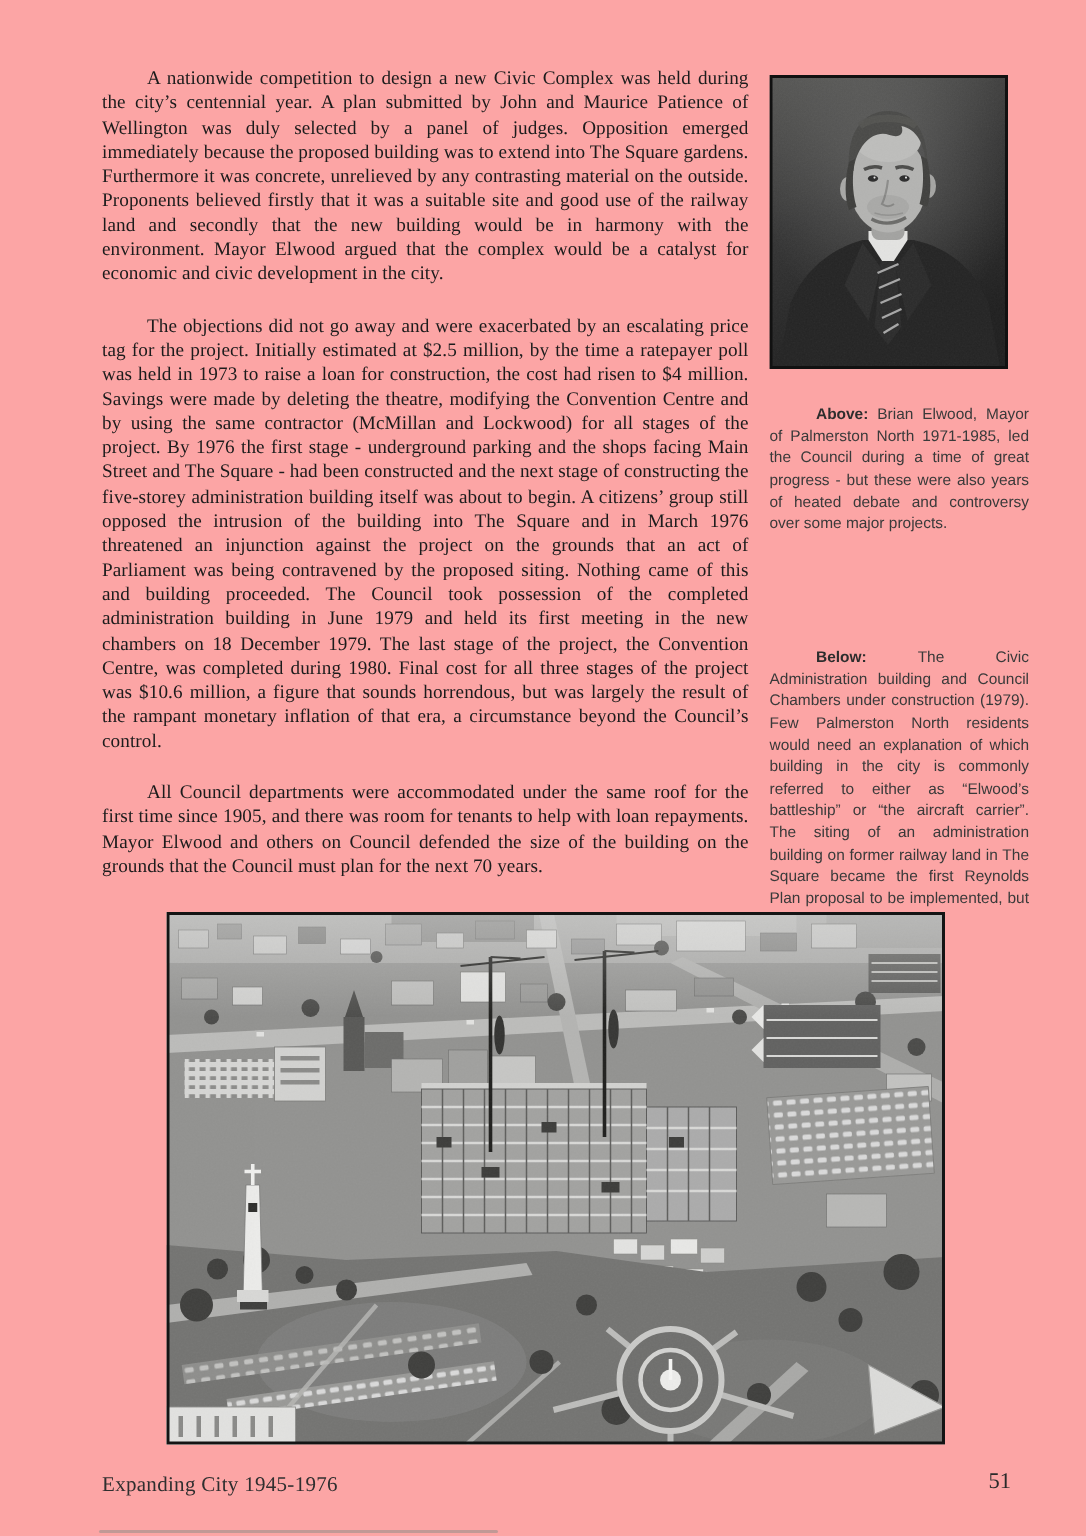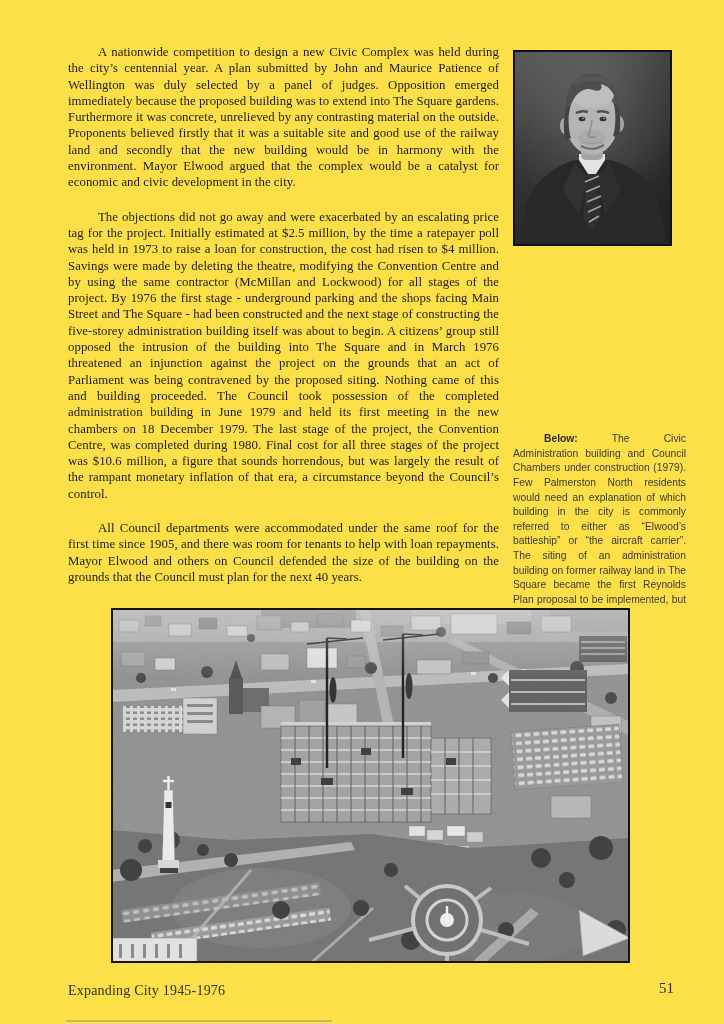--- a/index.html
+++ b/index.html
@@ -1,17 +1,17 @@
 <!DOCTYPE html>
 <html><head>
 <meta charset="utf-8">
 <style>
   html,body{margin:0;padding:0;background:#e8e8e6;}
   .page{
-    position:relative;width:724px;height:1024px;background:#fde047;
+    position:relative;width:724px;height:1024px;background:#fca5a5;
     overflow:hidden;font-family:"Liberation Serif", serif;color:#1b1b1b;
   }
   .main-text{position:absolute;left:68px;top:44px;width:431px;}
   .main-text p{
     margin:0 0 18px 0;text-align:justify;text-indent:30px;
     font-size:12.8px;line-height:16.3px;color:#1c1c1c;letter-spacing:.05px;
   }
   .photo{position:absolute;line-height:0;}
   .portrait{left:513px;top:50px;width:159px;height:196px;}
   .aerial{left:111px;top:608px;width:519px;height:355px;}
@@ -37,21 +37,21 @@
   }
 </style>
 </head>
 <body>
 
 <div class="page">
 
   <div class="main-text">
     <p>A nationwide competition to design a new Civic Complex was held during the city’s centennial year. A plan submitted by John and Maurice Patience of Wellington was duly selected by a panel of judges. Opposition emerged immediately because the proposed building was to extend into The Square gardens. Furthermore it was concrete, unrelieved by any contrasting material on the outside. Proponents believed firstly that it was a suitable site and good use of the railway land and secondly that the new building would be in harmony with the environment. Mayor Elwood argued that the complex would be a catalyst for economic and civic development in the city.</p>
     <p>The objections did not go away and were exacerbated by an escalating price tag for the project. Initially estimated at $2.5 million, by the time a ratepayer poll was held in 1973 to raise a loan for construction, the cost had risen to $4 million. Savings were made by deleting the theatre, modifying the Convention Centre and by using the same contractor (McMillan and Lockwood) for all stages of the project. By 1976 the first stage - underground parking and the shops facing Main Street and The Square - had been constructed and the next stage of constructing the five-storey administration building itself was about to begin. A citizens’ group still opposed the intrusion of the building into The Square and in March 1976 threatened an injunction against the project on the grounds that an act of Parliament was being contravened by the proposed siting. Nothing came of this and building proceeded. The Council took possession of the completed administration building in June 1979 and held its first meeting in the new chambers on 18 December 1979. The last stage of the project, the Convention Centre, was completed during 1980. Final cost for all three stages of the project was $10.6 million, a figure that sounds horrendous, but was largely the result of the rampant monetary inflation of that era, a circumstance beyond the Council’s control.</p>
-    <p>All Council departments were accommodated under the same roof for the first time since 1905, and there was room for tenants to help with loan repayments. Mayor Elwood and others on Council defended the size of the building on the grounds that the Council must plan for the next 40 years.</p>
+    <p>All Council departments were accommodated under the same roof for the first time since 1905, and there was room for tenants to help with loan repayments. Mayor Elwood and others on Council defended the size of the building on the grounds that the Council must plan for the next 70 years.</p>
   </div>
 
   <div class="photo portrait">
     <svg width="159" height="196" viewBox="0 0 159 196" xmlns="http://www.w3.org/2000/svg">
       <defs>
         <linearGradient id="pbg" x1="0" y1="0" x2="0.35" y2="1">
           <stop offset="0" stop-color="#585856"></stop>
           <stop offset="0.5" stop-color="#343434"></stop>
           <stop offset="1" stop-color="#1f1f1f"></stop>
         </linearGradient>
@@ -107,20 +107,21 @@
 
       <path d="M68,96 Q79,102 91,95" stroke="#6b6b69" stroke-width="2.2" fill="none"></path>
       <path d="M70,92 Q79,95 89,92" stroke="#9a9a98" stroke-width="1" fill="none"></path>
 
       <ellipse cx="79" cy="88" rx="14" ry="8" fill="#5a5a58" opacity="0.12"></ellipse>
       <rect width="159" height="196" filter="url(#grainP)" opacity="0.16"></rect>
       <rect x="1" y="1" width="157" height="194" fill="none" stroke="#111111" stroke-width="2"></rect>
     </svg>
   </div>
 
+  <p class="caption caption-above"><b>Above:</b><span> Brian Elwood, Mayor of Palmerston North 1971-1985, led the Council during a time of great progress - but these were also years of heated debate and controversy over some major projects.</span></p>
 
   <p class="caption caption-below"><b>Below:</b><span> The Civic Administration building and Council Chambers under construction (1979). Few Palmerston North residents would need an explanation of which building in the city is commonly referred to either as “Elwood’s battleship” or “the aircraft carrier”. The siting of an administration building on former railway land in The Square became the first Reynolds Plan proposal to be implemented, but not without controversy.</span></p>
 
   <div class="photo aerial">
     <svg width="519" height="355" viewBox="0 0 519 355" xmlns="http://www.w3.org/2000/svg">
       <defs>
         <filter id="grainA">
           <feTurbulence type="fractalNoise" baseFrequency="0.8" numOctaves="2" stitchTiles="stitch"></feTurbulence>
           <feColorMatrix type="matrix" values="0.33 0.33 0.33 0 0  0.33 0.33 0.33 0 0  0.33 0.33 0.33 0 0  0 0 0 0.45 0"></feColorMatrix>
         </filter>

